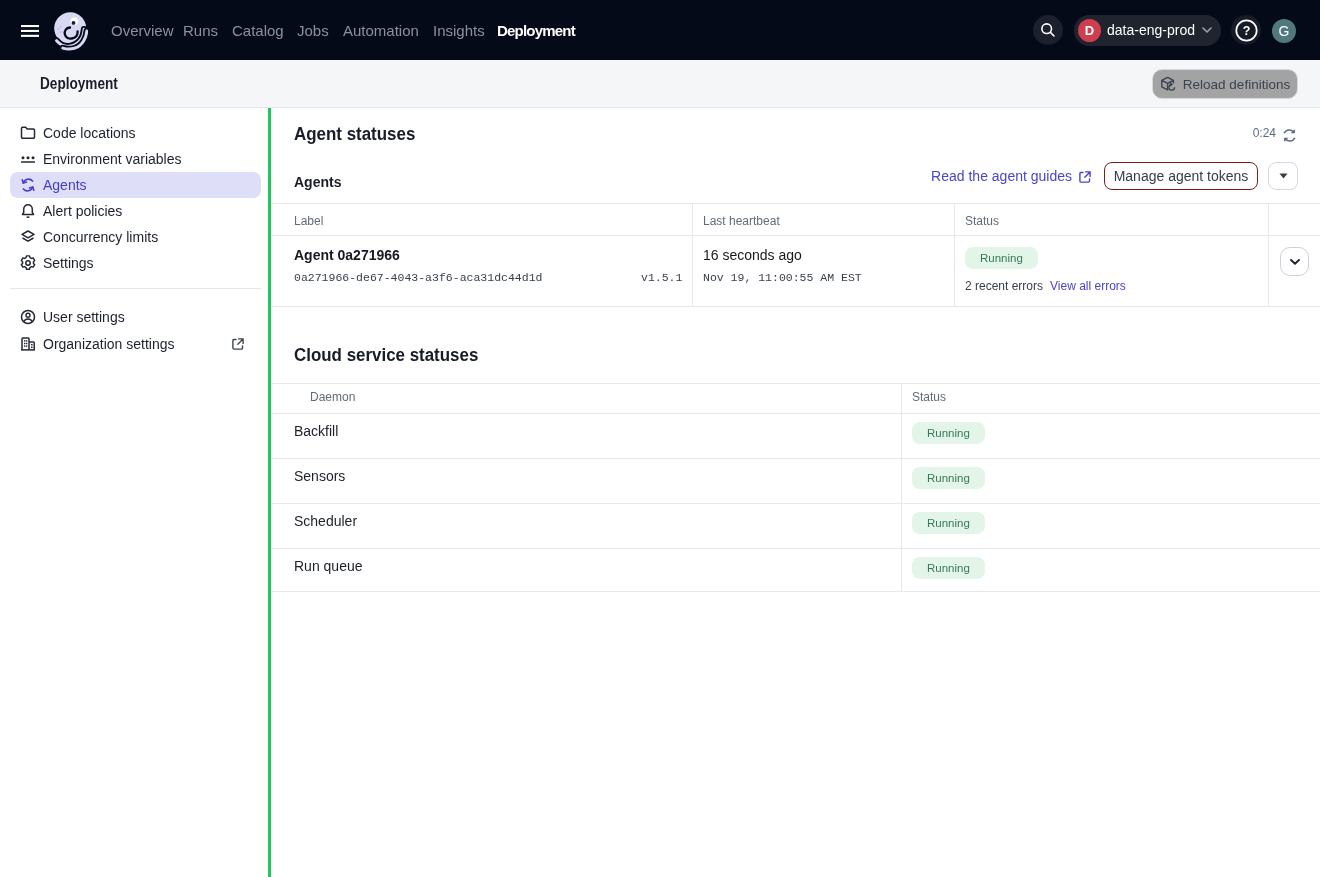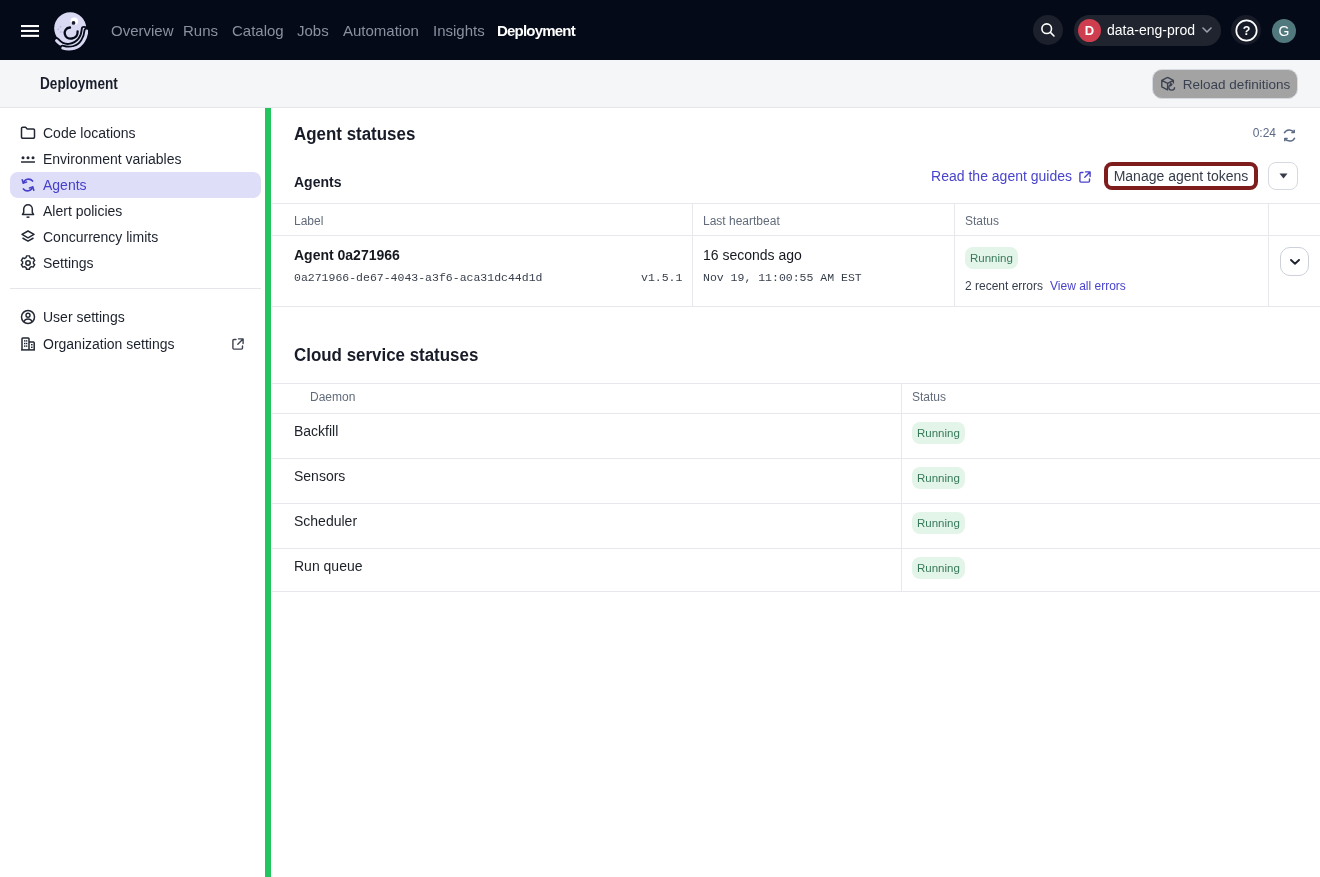--- a/index.html
+++ b/index.html
@@ -11,33 +11,33 @@
   #nav { position:absolute; left:0; top:0; width:1320px; height:60px; background:#050a18; }
   .navlink { position:absolute; top:1px; height:60px; line-height:60px; font-size:15px; color:#8b90a0; white-space:nowrap; }
   .navlink.active { color:#ffffff; font-weight:700; letter-spacing:-0.8px; }
 
   
   #header { position:absolute; left:0; top:60px; width:1320px; height:48px; background:#f5f6f8; border-bottom:1px solid #e4e6ea; }
   #header h1 { position:absolute; left:40px; top:14px; font-size:17px; font-weight:700; color:#1a1e2b; transform:scaleX(0.8); transform-origin:left top; }
   #reloadBtn { position:absolute; left:1152px; top:9px; width:146px; height:30px; background:#a3a3a3; border:1px solid #d5d9e0; border-radius:10px; display:flex; align-items:center; justify-content:center; gap:7px; font-size:13.5px; color:#3a4150; }
 
   
-  #sidebar { position:absolute; left:0; top:108px; width:271px; height:769px; background:#fff; border-right:6px solid #22c55e; }
+  #sidebar { position:absolute; left:0; top:108px; width:271px; height:769px; background:#fff; border-right:3px solid #22c55e; }
   .sideitem { position:absolute; left:10px; width:251px; height:26px; border-radius:8px; display:flex; align-items:center; font-size:14px; color:#1c212c; }
   .sideitem svg { margin-left:10px; margin-right:7px; flex:none; }
   .sideitem.sel { background:#dfdef8; color:#4540c9; }
   #sidedivider { position:absolute; left:10px; width:251px; height:1px; background:#e4e6ea; }
 
   
   #main { position:absolute; left:272px; top:108px; width:1048px; height:769px; background:#fff; }
   h2.section { font-size:18px; font-weight:700; color:#181b28; transform:scaleX(0.94); transform-origin:left top; }
   .hborder { position:absolute; left:0; width:1048px; height:1px; background:#e6e8ec; }
   .vborder { position:absolute; width:1px; background:#e6e8ec; }
   .colhead { position:absolute; font-size:12px; color:#626b7a; }
-  .badge { position:absolute; height:22px; padding:0 5px; border-radius:8px; background:#e3f5e9; color:#38795a; font-size:11.5px; display:flex; align-items:center; }
+  .badge { position:absolute; height:22px; padding:0 15px; border-radius:8px; background:#e3f5e9; color:#38795a; font-size:11.5px; display:flex; align-items:center; }
   .mono { font-family:"Liberation Mono", monospace; font-size:11.5px; color:#373e4b; }
   a.link { color:#4943cd; text-decoration:none; }
 </style>
 </head>
 <body>
 <div id="page">
 
   <div id="nav">
 
     <svg class="abs" style="left:21px; top:23.5px;" width="18" height="14" viewBox="0 0 18 14">
@@ -187,21 +187,21 @@
       <path d="M12.8 9.7 A 5.6 5.6 0 0 1 3 10.6" stroke="#5c6a86" stroke-width="1.5" fill="none"></path>
       <path d="M2.8 13.3 L2.8 10.4 L5.7 10.4" stroke="#5c6a86" stroke-width="1.5" fill="none" stroke-linejoin="round"></path>
     </svg>
 
     <span class="abs" style="left:22px; top:66px; font-size:14px; font-weight:700; color:#181b28;">Agents</span>
     <span class="abs" style="right:248px; top:60px; font-size:14px;"><a class="link" href="#">Read the agent guides</a></span>
     <svg class="abs" style="left:806px; top:62px;" width="14" height="14" viewBox="0 0 14 14">
       <path d="M5 2.5 L2.9 2.5 A1 1 0 0 0 1.9 3.5 L1.9 11.1 A1 1 0 0 0 2.9 12.1 L10.5 12.1 A1 1 0 0 0 11.5 11.1 L11.5 9" stroke="#4943cd" stroke-width="1.4" fill="none" stroke-linecap="round"></path>
       <path d="M7.5 1.9 L12.1 1.9 L12.1 6.5 M12 2 L6.8 7.2" stroke="#4943cd" stroke-width="1.4" fill="none" stroke-linecap="round" stroke-linejoin="round"></path>
     </svg>
-    <div class="abs" style="left:832px; top:54px; width:154px; height:28px; background:#fff; border:4px solid #7f1d1d; border-radius:8px; display:flex; align-items:center; justify-content:center; font-size:14px; color:#363c49;">Manage agent tokens</div>
+    <div class="abs" style="left:832px; top:54px; width:154px; height:28px; background:#fff; border:1px solid #7f1d1d; border-radius:8px; display:flex; align-items:center; justify-content:center; font-size:14px; color:#363c49;">Manage agent tokens</div>
     <div class="abs" style="left:996px; top:54px; width:30px; height:28px; background:#fff; border:1px solid #d5d9e0; border-radius:8px;"></div>
     <svg class="abs" style="left:1007px; top:65px;" width="9" height="6" viewBox="0 0 9 6">
         <path d="M0.5 0.5 L8.5 0.5 L4.5 5.5 Z" fill="#363c49"></path>
       </svg>
 
     <div class="hborder" style="top:95px;"></div>
     <div class="hborder" style="top:127px;"></div>
     <div class="hborder" style="top:198px;"></div>
     <div class="vborder" style="left:420px; top:95px; height:103px;"></div>
     <div class="vborder" style="left:682px; top:95px; height:103px;"></div>

